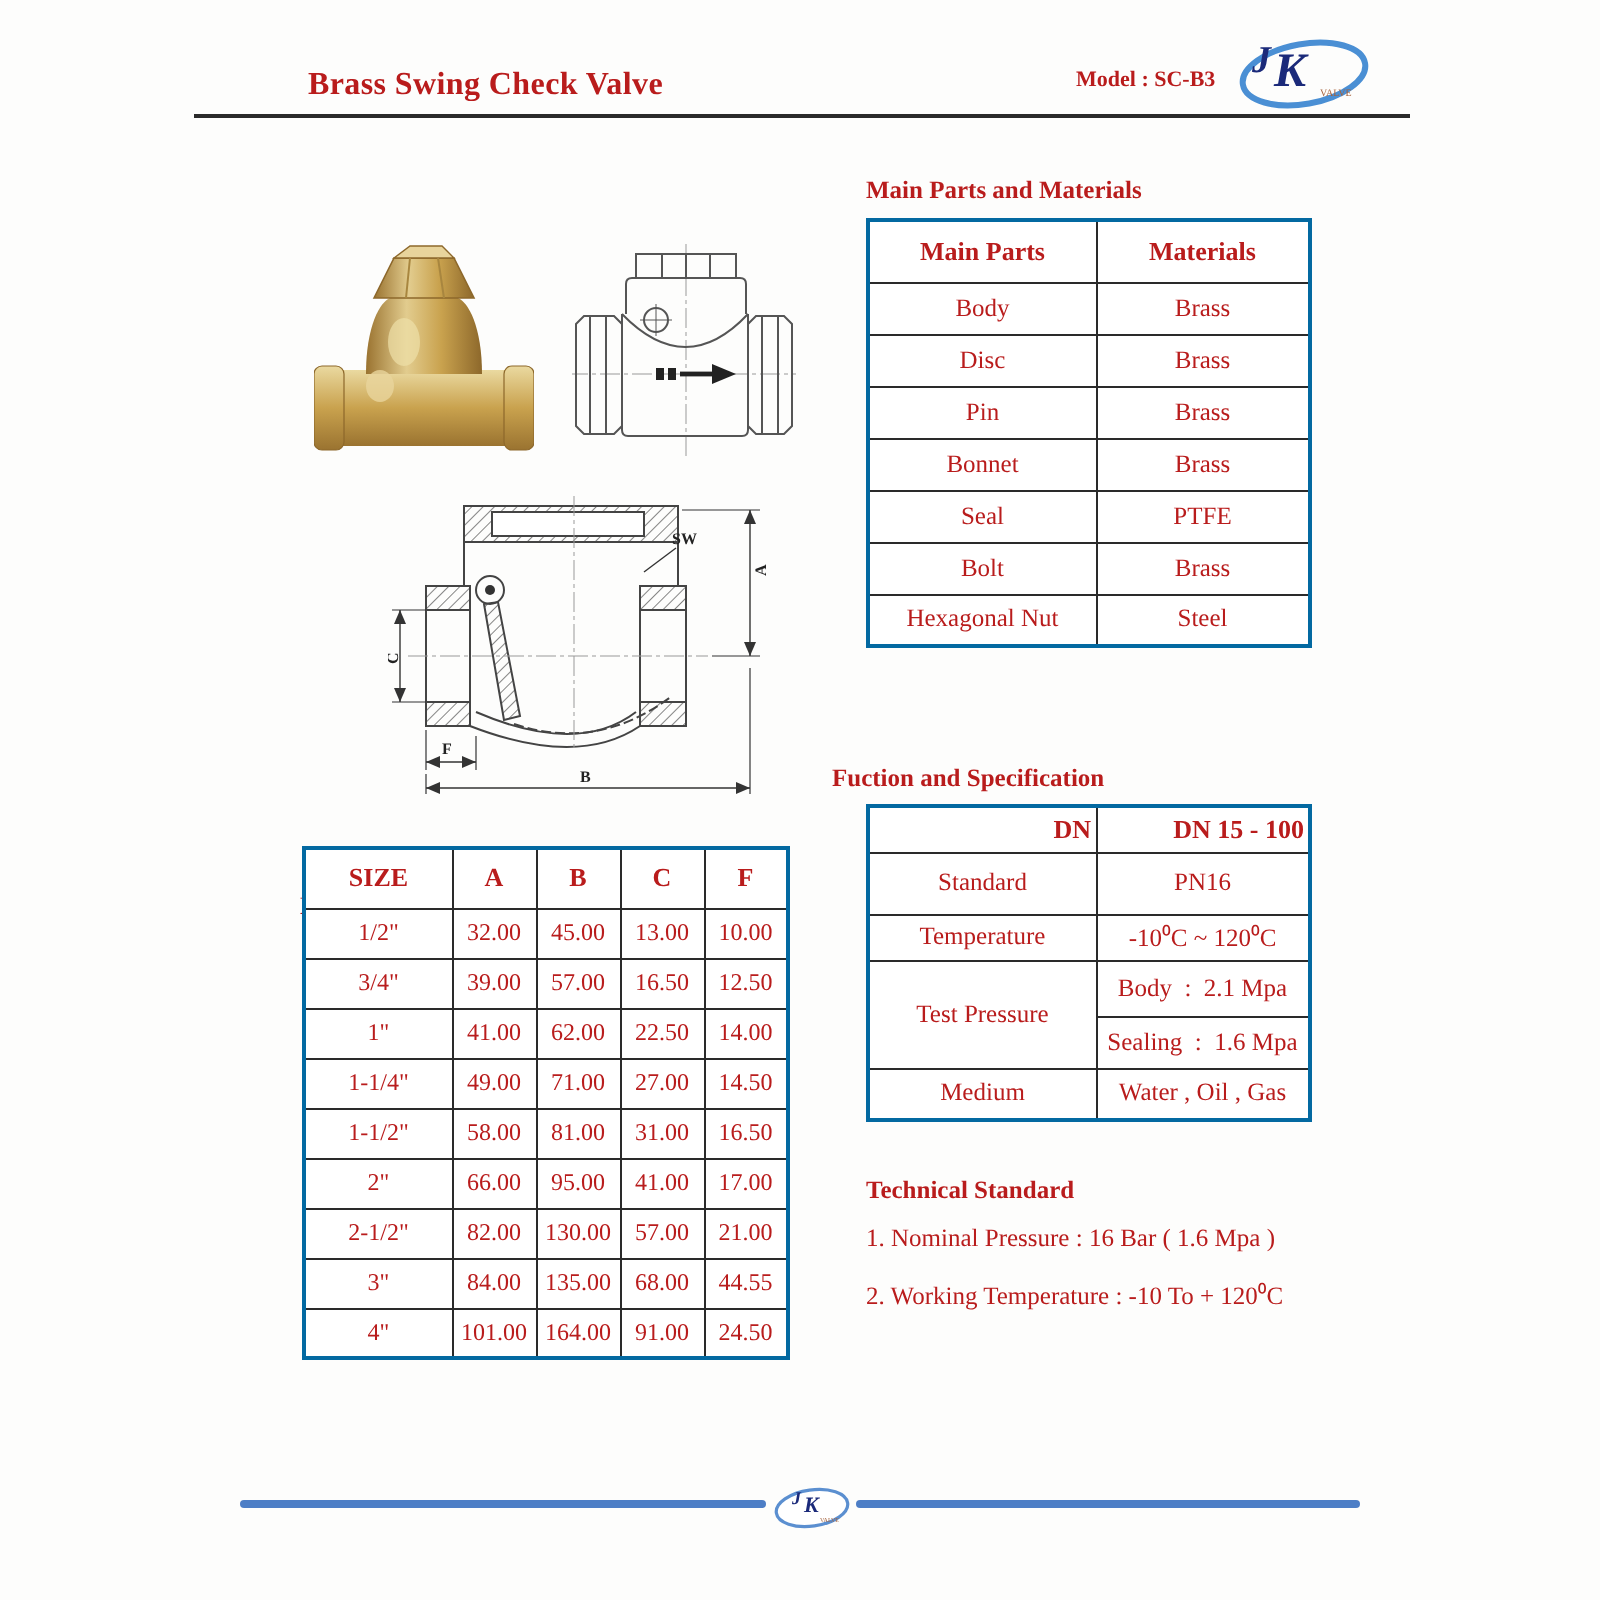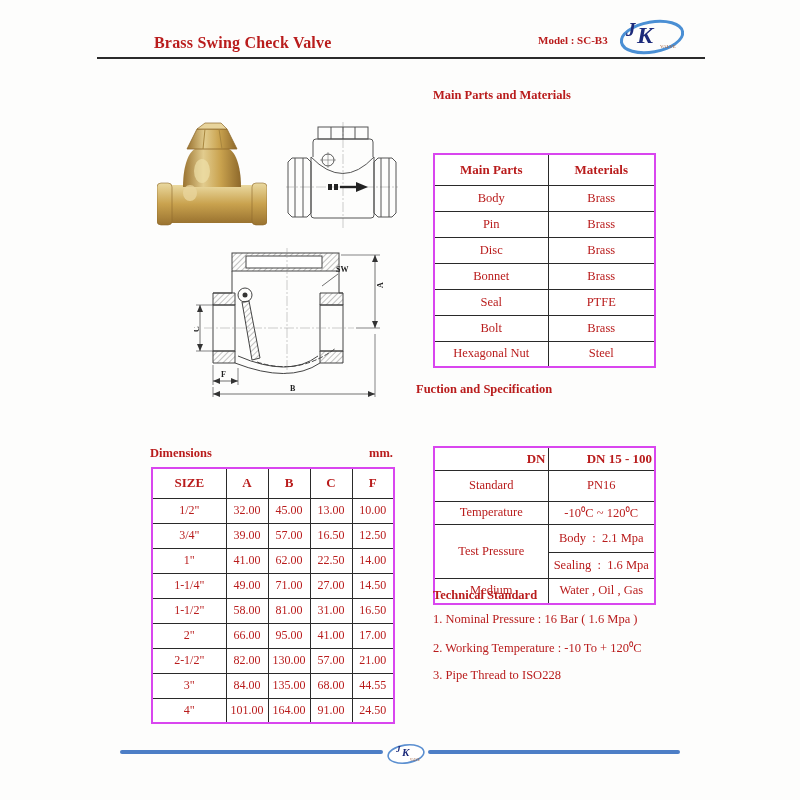--- a/index.html
+++ b/index.html
@@ -17,21 +17,21 @@
   
   .valve-photo { position:absolute; left:157px; top:113px; width:110px; height:115px; }
   .front-drawing { position:absolute; left:286px; top:112px; width:112px; height:118px; }
   .section-drawing { position:absolute; left:194px; top:244px; width:192px; height:158px; }
   svg text { font-family:"Liberation Serif", serif; }
 
   
   table { border-collapse:collapse; table-layout:fixed; background:#fff; }
   th, td { border:1px solid #2a2a2a; text-align:center; vertical-align:middle; font-size:12.5px; padding:0 2px; overflow:hidden; }
   th { font-weight:bold; font-size:13px; }
-  .parts-table, .dim-table, .spec-table { border:2px solid #d946ef;margin-top:44px; }
+  .parts-table, .dim-table, .spec-table { border:2px solid #0369a1; }
 
   
   .dim-caption-row { position:absolute; left:150px; top:400px; width:243px; display:flex; justify-content:space-between; font-size:12.5px; font-weight:bold;margin-top:46px; }
   .dim-table { position:absolute; left:151px; top:423px; width:242px; }
   .dim-table th { height:30px; }
   .dim-table td { height:25px; font-size:12px; }
   .dim-table col:nth-child(1) { width:74px; }
   .dim-table col:nth-child(n+2) { width:42px; }
 
   
@@ -307,25 +307,25 @@
           <th>Main Parts</th>
           <th>Materials</th>
         </tr>
       </thead>
     <tbody>
         <tr>
           <td>Body</td>
           <td>Brass</td>
         </tr>
         <tr>
+          <td>Disc</td>
+          <td>Brass</td>
+        </tr>
+        <tr>
           <td>Pin</td>
-          <td>Brass</td>
-        </tr>
-        <tr>
-          <td>Disc</td>
           <td>Brass</td>
         </tr>
         <tr>
           <td>Bonnet</td>
           <td>Brass</td>
         </tr>
         <tr>
           <td>Seal</td>
           <td>PTFE</td>
         </tr>
@@ -370,21 +370,20 @@
       <td>Medium</td>
       <td>Water , Oil , Gas</td>
     </tr>
   </tbody>
     </table>
 
   <div class="tech-title">Technical Standard</div>
   <div class="tech-items">
     <div class="tech-item">1. Nominal Pressure  :  16 Bar ( 1.6 Mpa )</div>
     <div class="tech-item">2. Working Temperature  :  -10 To + 120⁰C</div>
-    <div class="tech-item">3. Pipe Thread to ISO228</div>
   </div>
 
   <div class="footer-line left"></div>
   <div class="footer-line right"></div>
   <svg class="logo-footer" viewBox="0 0 46 28">
     <ellipse cx="23" cy="15" rx="18" ry="9" fill="#fff" stroke="#5b8fd0" stroke-width="1.6" transform="rotate(-8 23 15)"></ellipse>
     <text x="13" y="13" font-size="9" font-weight="bold" font-style="italic" fill="#1b2a7a">J</text>
     <text x="19" y="17" font-size="11" font-weight="bold" font-style="italic" fill="#1b2a7a">K</text>
     <text x="27" y="22" font-size="3" fill="#a5623c">VALVE</text>
   </svg>

